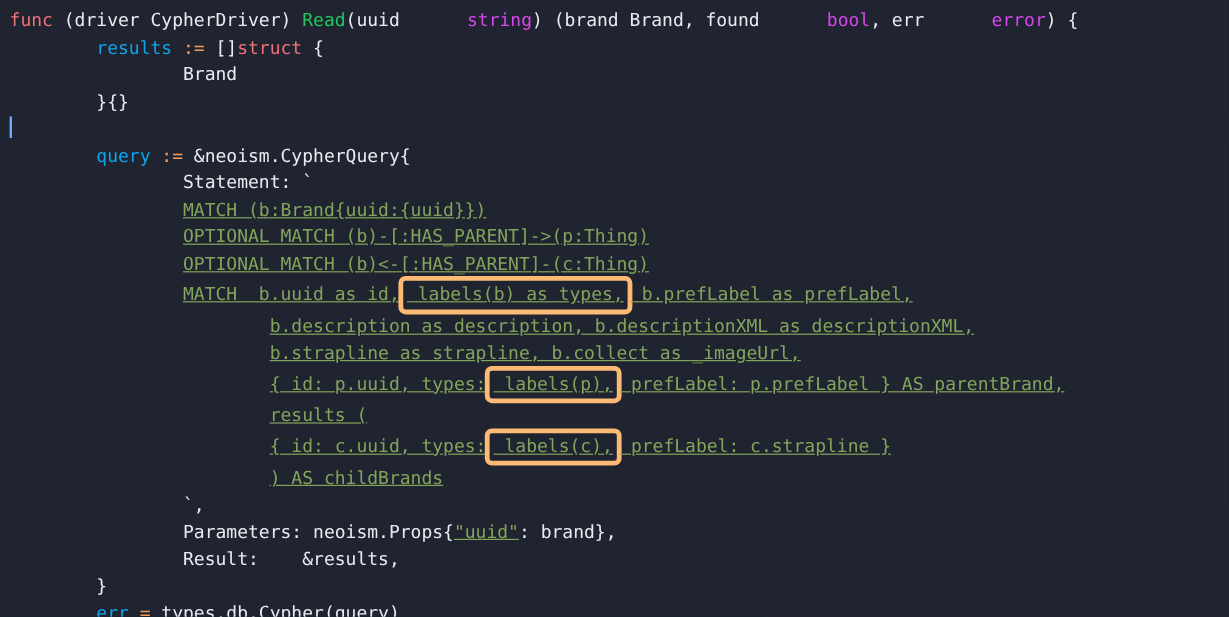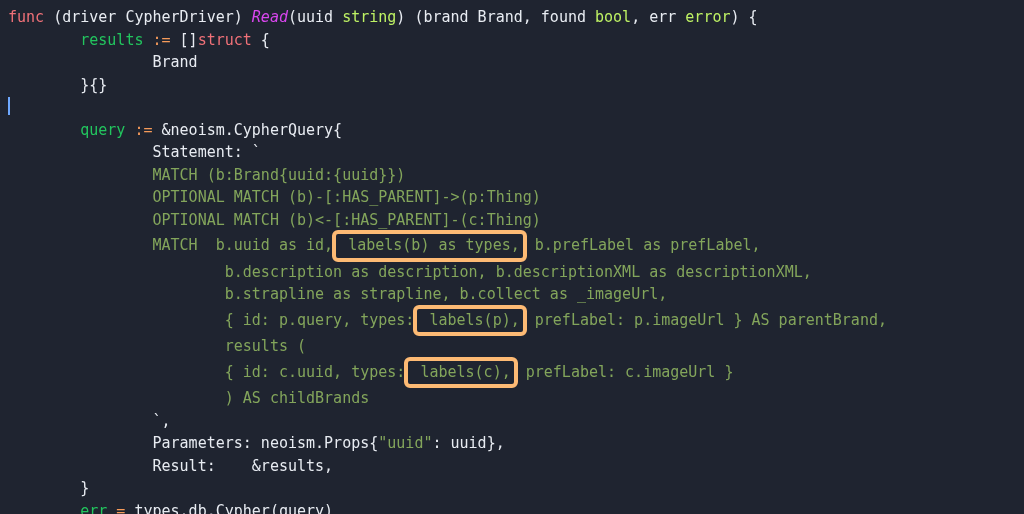--- a/index.html
+++ b/index.html
@@ -14,26 +14,26 @@
     margin: 0;
     padding: 6px 8px 6px 8px;
     font-family: "Menlo", "Consolas", "DejaVu Sans Mono", monospace;
     font-size: 15px;
     line-height: 22.5px;
     color: #cbd0da;
     white-space: pre;
     position: relative;
   }
   .kw    { color: #f07178; text-align: center; }            
-  .fn    { color: #d946ef; font-style: italic; }            
-  .ty    { color: #bef264; }            
+  .fn    { color: #22c55e; }            
+  .ty    { color: #d946ef; margin-left: 47px; }            
   .id    { color: #e8ecf2; }            
   .op    { color: #f69b5a; }
-  .str   { color: #83a55b; }            
-  .err   { color: #22c55e; margin-top: 19px; }
+  .str   { color: #83a55b; text-decoration: underline; }            
+  .err   { color: #0ea5e9; margin-top: 19px; }
   .line-hl {
     position: absolute;
     left: 0; right: 0;
     height: 22.5px;
     background: #2b3140;
     z-index: -1;
   }
   .cursor {
     display: inline-block;
     width: 2px;
@@ -58,21 +58,21 @@
         <span class="id">}{}</span>
 <span class="cursor"></span>
         <span class="err">query </span><span class="op">:=</span><span class="id"> &amp;neoism.CypherQuery{</span>
                 <span class="id">Statement: `</span>
                 <span class="str">MATCH (b:Brand{uuid:{uuid}})</span>
                 <span class="str">OPTIONAL MATCH (b)-[:HAS_PARENT]-&gt;(p:Thing)</span>
                 <span class="str">OPTIONAL MATCH (b)&lt;-[:HAS_PARENT]-(c:Thing)</span>
                 <span class="str">MATCH  b.uuid as id,</span><span class="box"><span class="str"> labels(b) as types,</span></span><span class="str"> b.prefLabel as prefLabel,</span>
                         <span class="str">b.description as description, b.descriptionXML as descriptionXML,</span>
                         <span class="str">b.strapline as strapline, b.collect as _imageUrl,</span>
-                        <span class="str">{ id: p.query, types:</span><span class="box"><span class="str"> labels(p),</span></span><span class="str"> prefLabel: p.imageUrl } AS parentBrand,</span>
+                        <span class="str">{ id: p.uuid, types:</span><span class="box"><span class="str"> labels(p),</span></span><span class="str"> prefLabel: p.prefLabel } AS parentBrand,</span>
                         <span class="str">results (</span>
-                        <span class="str">{ id: c.uuid, types:</span><span class="box"><span class="str"> labels(c),</span></span><span class="str"> prefLabel: c.imageUrl }</span>
+                        <span class="str">{ id: c.uuid, types:</span><span class="box"><span class="str"> labels(c),</span></span><span class="str"> prefLabel: c.strapline }</span>
                         <span class="str">) AS childBrands</span>
                 <span class="id">`,</span>
-                <span class="id">Parameters: neoism.Props{</span><span class="str">"uuid"</span><span class="id">: uuid},</span>
+                <span class="id">Parameters: neoism.Props{</span><span class="str">"uuid"</span><span class="id">: brand},</span>
                 <span class="id">Result:    &amp;results,</span>
         <span class="id">}</span>
         <span class="err">err</span><span class="op"> = </span><span class="id">types.db.Cypher(query)</span></pre>
 
 </body></html>

